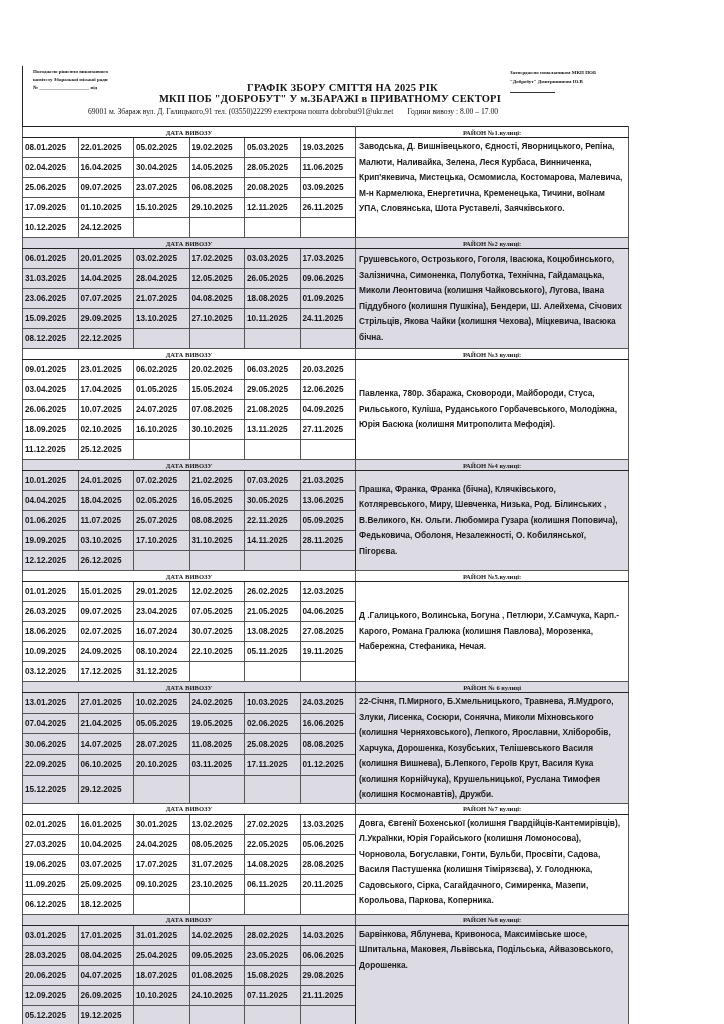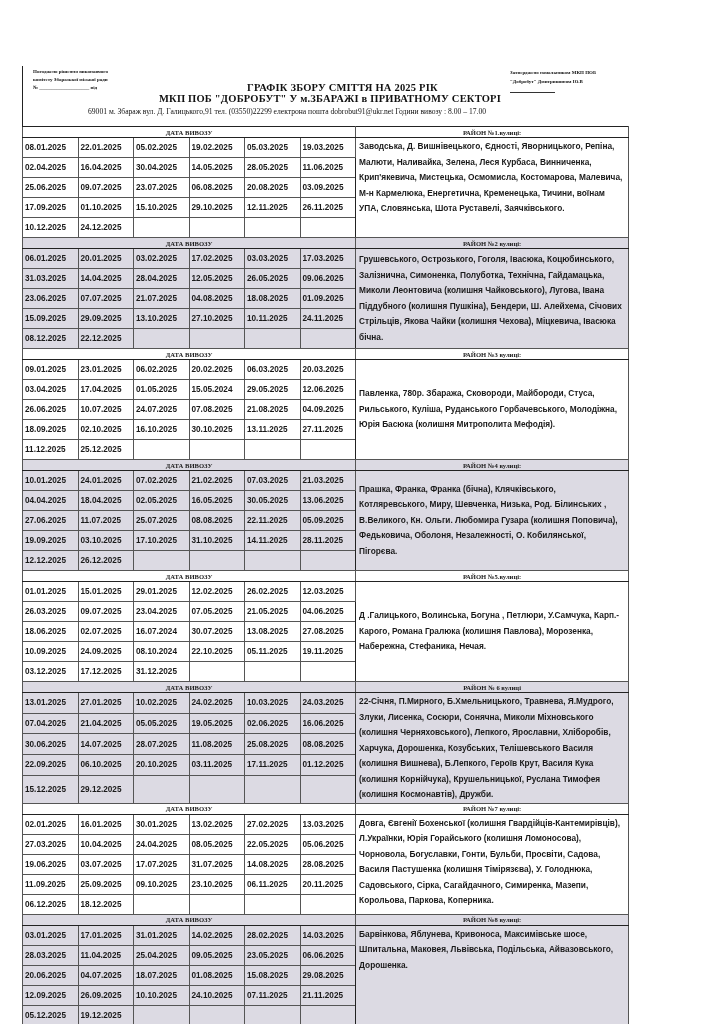--- a/index.html
+++ b/index.html
@@ -5,21 +5,21 @@
   html, body { margin: 0; padding: 0; background: #ffffff; }
   body { width: 724px; height: 1024px; position: relative; font-family: "Liberation Serif", serif; color: #111; }
   .page { position: absolute; left: 22px; top: 66px; width: 606px; }
   .header { position: relative; height: 60px; border-left: 1.5px solid #222; }
   .hdr-left { position: absolute; left: 10px; top: 2px; font-size: 5px; line-height: 8px; font-weight: bold; width: 120px; }
   .hdr-right { position: absolute; right: 8px; top: 2px; font-size: 5px; line-height: 9px; font-weight: bold; width: 110px; }
   .hdr-right .line { display: block; width: 45px; border-bottom: 0.8px solid #333; margin-top: 6px; }
   .title1 { position: absolute; left: 224px; top: 16px; font-size: 10.5px; font-weight: bold; letter-spacing: 0.2px; }
   .title2 { position: absolute; left: 136px; top: 27px; font-size: 10.5px; font-weight: bold; letter-spacing: 0.2px; }
   .contacts { position: absolute; left: 65px; top: 41px; font-size: 7.6px; }
-  .contacts .hours { }
+  .contacts .hours { margin-left: 12px; }
 
   table.sched { border-collapse: collapse; width: 606px; table-layout: fixed; border: 1.6px solid #222; }
   table.sched td { border: 0.9px solid #555; padding: 0 2px; font-family: "Liberation Sans", sans-serif; font-weight: bold; font-size: 8.2px; height: 19px; white-space: nowrap; color: #1a1a1a; }
   table.sched td.hd { height: 10px; text-align: center; font-family: "Liberation Serif", serif; font-size: 6.6px; font-weight: bold; padding: 0; border-top: 1.6px solid #222; border-bottom: 1.4px solid #222; }
   table.sched td.streets { white-space: normal; vertical-align: middle; font-size: 8.3px; line-height: 15.5px; padding: 0 3px; border-left: 1.6px solid #222; margin-left: 8px; }
   table.sched td.streets.top { vertical-align: top; padding-top: 1px; }
   tr.g td { background: #dcdae3; }
   tr.w td { background: #ffffff; }
   col.c { width: 55.5px; }
   col.s { width: 273px; }
@@ -208,21 +208,21 @@
         </tr>
         <tr class="g">
           <td>04.04.2025</td>
           <td>18.04.2025</td>
           <td>02.05.2025</td>
           <td>16.05.2025</td>
           <td>30.05.2025</td>
           <td>13.06.2025</td>
         </tr>
         <tr class="g">
-          <td>27.06.2025</td>
+          <td>01.06.2025</td>
           <td>11.07.2025</td>
           <td>25.07.2025</td>
           <td>08.08.2025</td>
           <td>22.11.2025</td>
           <td>05.09.2025</td>
         </tr>
         <tr class="g">
           <td>19.09.2025</td>
           <td>03.10.2025</td>
           <td>17.10.2025</td>
@@ -381,21 +381,21 @@
           <td>03.01.2025</td>
           <td>17.01.2025</td>
           <td>31.01.2025</td>
           <td>14.02.2025</td>
           <td>28.02.2025</td>
           <td>14.03.2025</td>
           <td class="streets top" rowspan="5">Барвінкова, Яблунева, Кривоноса, Максимівське шосе, Шпитальна, Маковея, Львівська, Подільська, Айвазовського, Дорошенка.</td>
         </tr>
         <tr class="g">
           <td>28.03.2025</td>
-          <td>11.04.2025</td>
+          <td>08.04.2025</td>
           <td>25.04.2025</td>
           <td>09.05.2025</td>
           <td>23.05.2025</td>
           <td>06.06.2025</td>
         </tr>
         <tr class="g">
           <td>20.06.2025</td>
           <td>04.07.2025</td>
           <td>18.07.2025</td>
           <td>01.08.2025</td>

